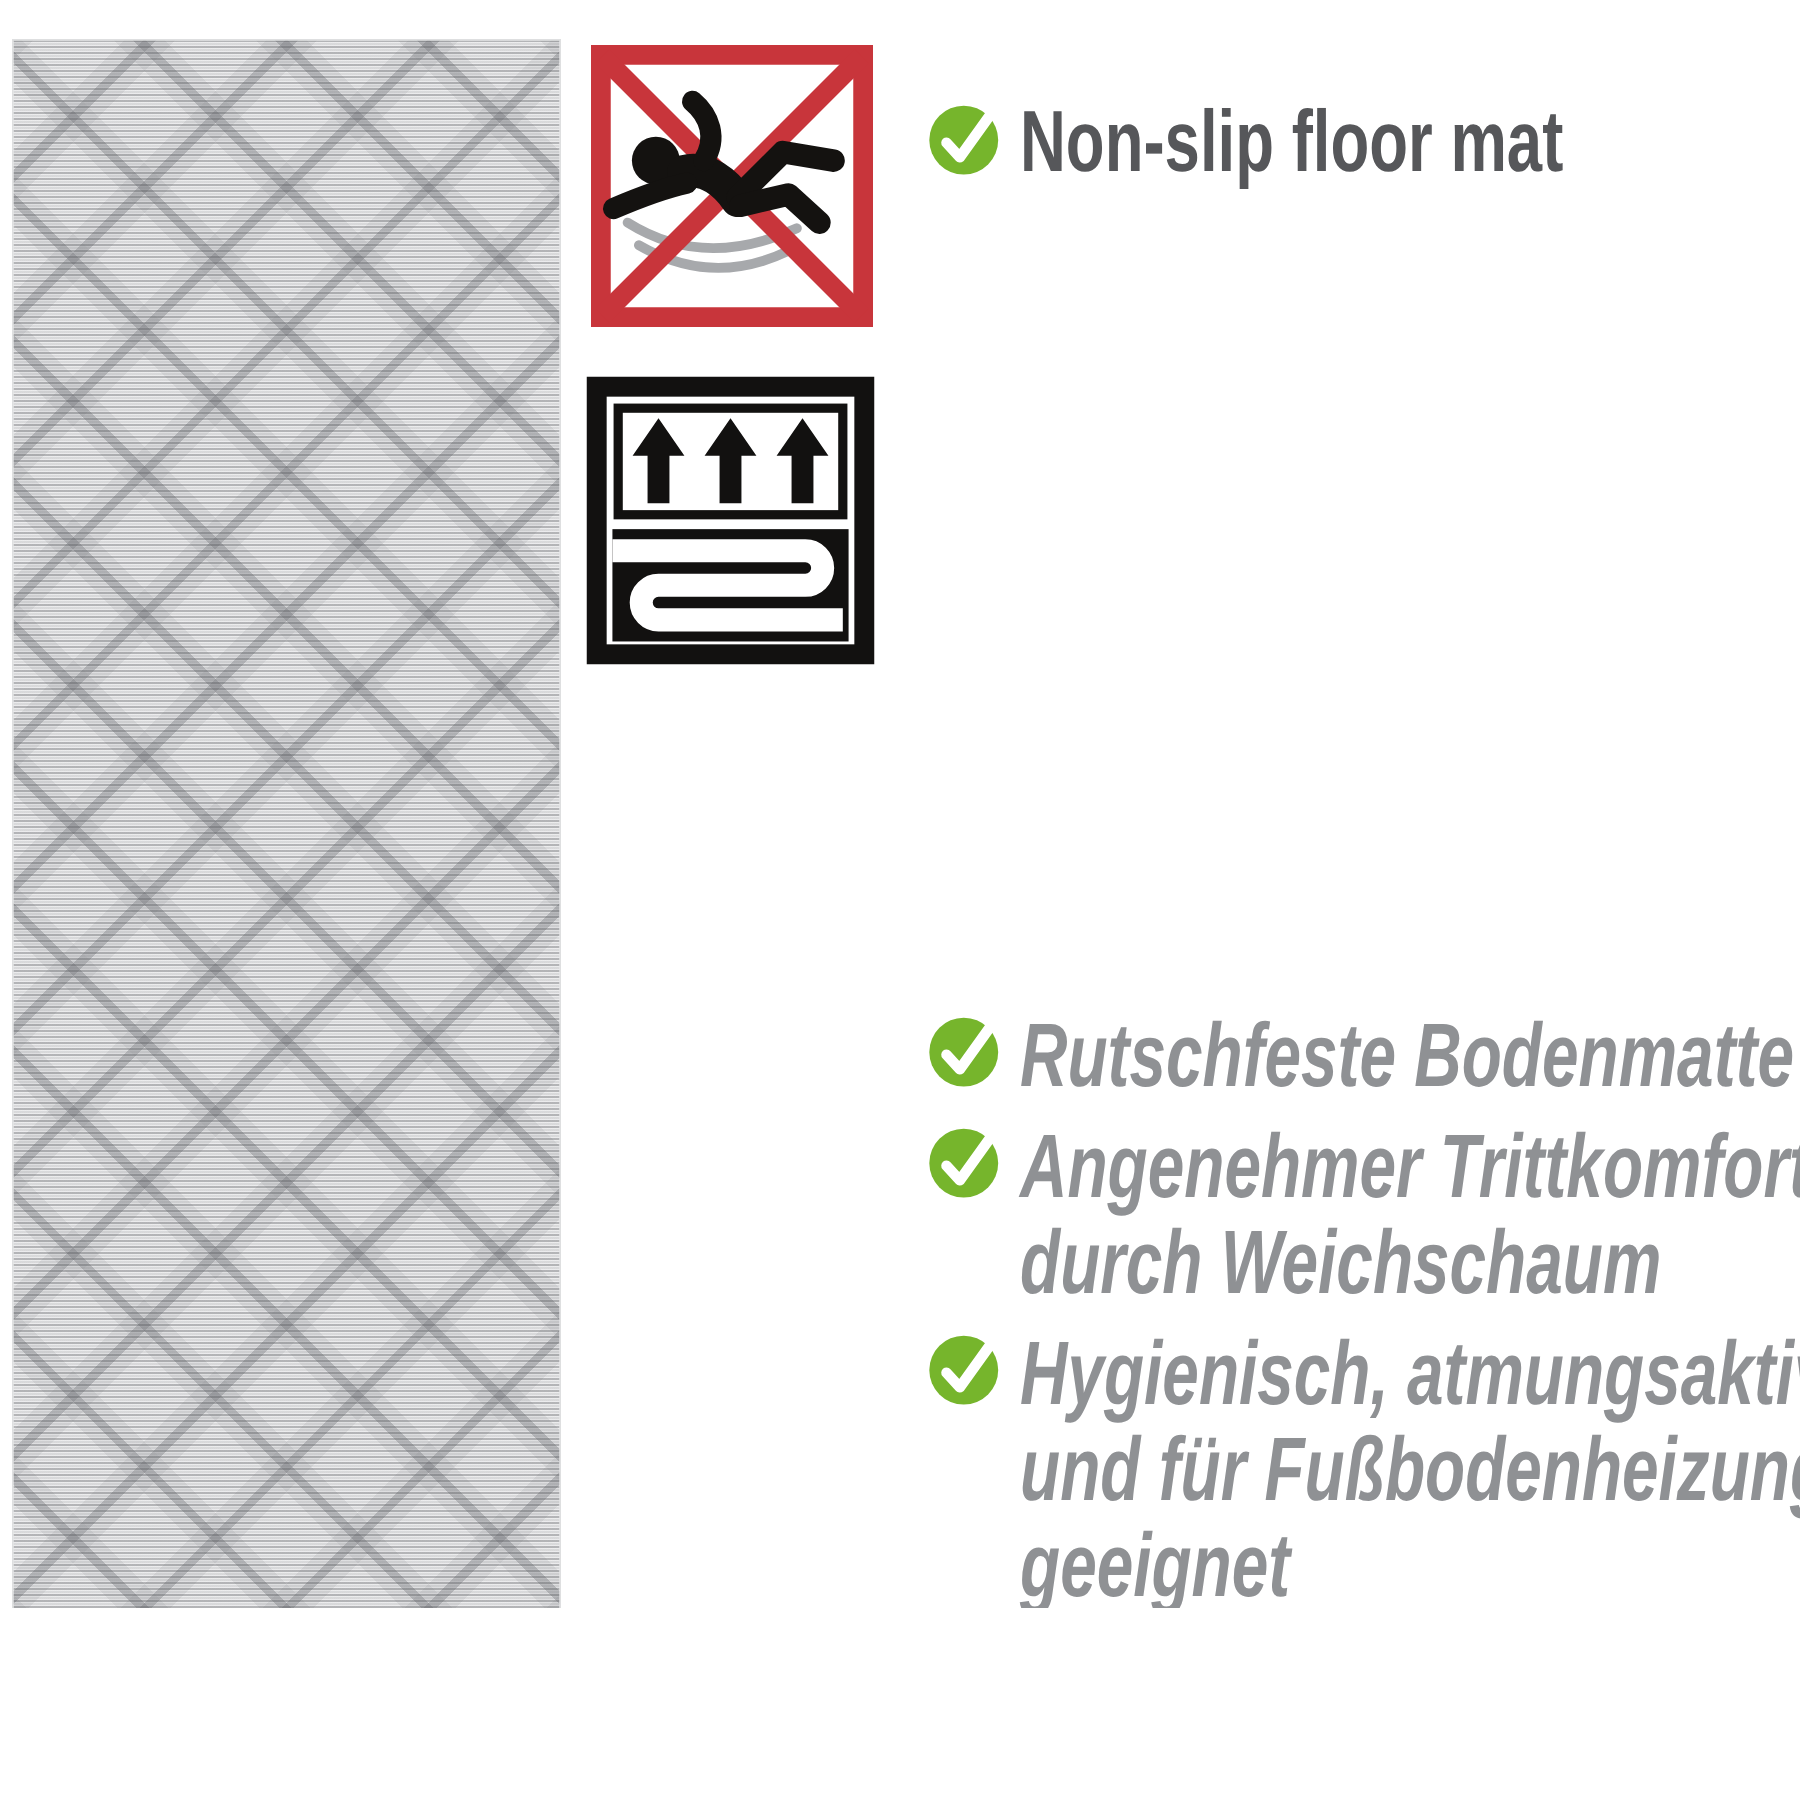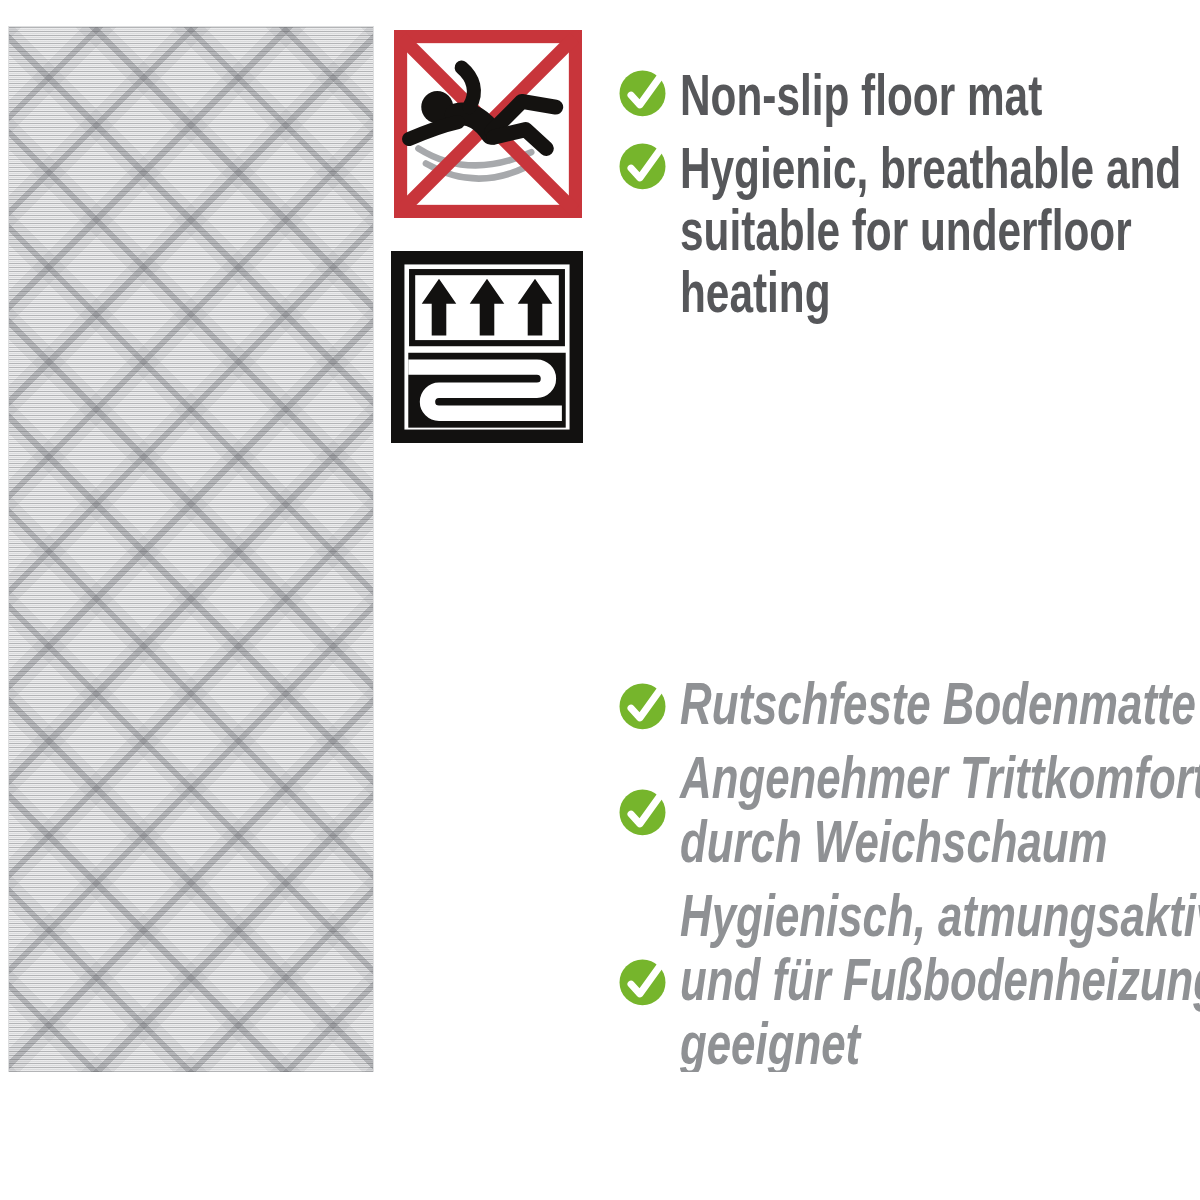--- a/index.html
+++ b/index.html
@@ -31,21 +31,21 @@
   
   .icon-noslip{position:absolute;left:394px;top:30px;width:188px;height:188px;}
   .icon-heat{position:absolute;left:391px;top:251px;width:192px;height:192px;}
   .icon-noslip svg,.icon-heat svg{width:100%;height:100%;display:block;}
   
   ul.feat{list-style:none;margin:0;padding:0;position:absolute;left:616px;width:580px;}
   ul.feat.en{top:64px;}
   ul.feat.de{top:672px;}
   ul.feat li{display:flex;align-items:flex-start;}
   ul.feat.en li{margin-bottom:11px;}
-  ul.feat.de li{margin-bottom:10px;align-items:center;}
+  ul.feat.de li{margin-bottom:10px;}
   .chk{flex:0 0 53px;width:53px;height:53px;margin-top:2px;}
   .chk svg{width:53px;height:53px;display:block;}
   .lines{margin-left:11px;width:770px;transform:scaleX(0.73);transform-origin:0 0;}
   .ln{white-space:nowrap;font-weight:bold;}
   .en .ln{font-size:58px;line-height:62px;color:#56575a;}
   .de .ln{font-size:60px;line-height:64px;color:#8f9194;font-style:italic;}
 </style>
 </head>
 <body>
 
@@ -86,33 +86,20 @@
       <span class="chk">
         <svg viewBox="0 0 60 60">
             <circle cx="30" cy="31" r="26" fill="#76b52c"></circle>
             <path d="M17,33 L27,44 L50,12" fill="none" stroke="#ffffff" stroke-width="8" stroke-linecap="round" stroke-linejoin="round"></path>
           </svg>
       </span>
       <div class="lines">
         <div class="ln">Non-slip floor mat</div>
       </div>
     </li>
-    <li>
-      <span class="chk">
-        <svg viewBox="0 0 60 60">
-            <circle cx="30" cy="31" r="26" fill="#76b52c"></circle>
-            <path d="M17,33 L27,44 L50,12" fill="none" stroke="#ffffff" stroke-width="8" stroke-linecap="round" stroke-linejoin="round"></path>
-          </svg>
-      </span>
-      <div class="lines">
-        <div class="ln">Hygienic, breathable and</div>
-        <div class="ln">suitable for underfloor</div>
-        <div class="ln">heating</div>
-      </div>
-    </li>
   </ul>
 
   <ul class="feat de">
     <li>
       <span class="chk">
         <svg viewBox="0 0 60 60">
             <circle cx="30" cy="31" r="26" fill="#76b52c"></circle>
             <path d="M17,33 L27,44 L50,12" fill="none" stroke="#ffffff" stroke-width="8" stroke-linecap="round" stroke-linejoin="round"></path>
           </svg>
       </span>

